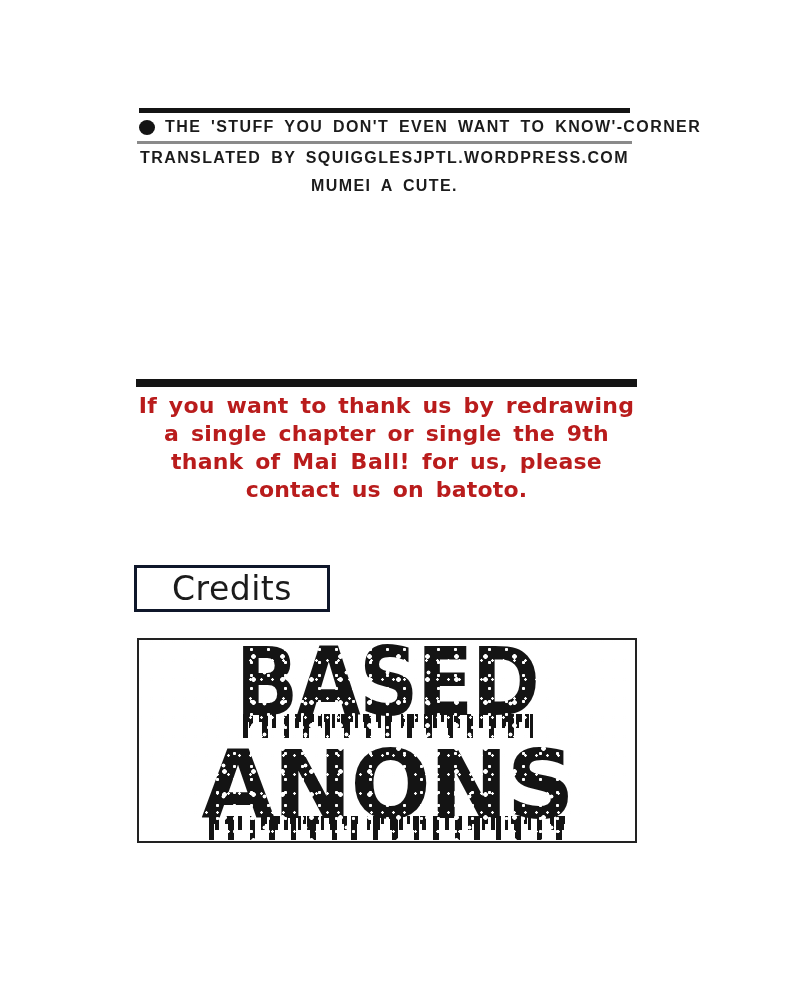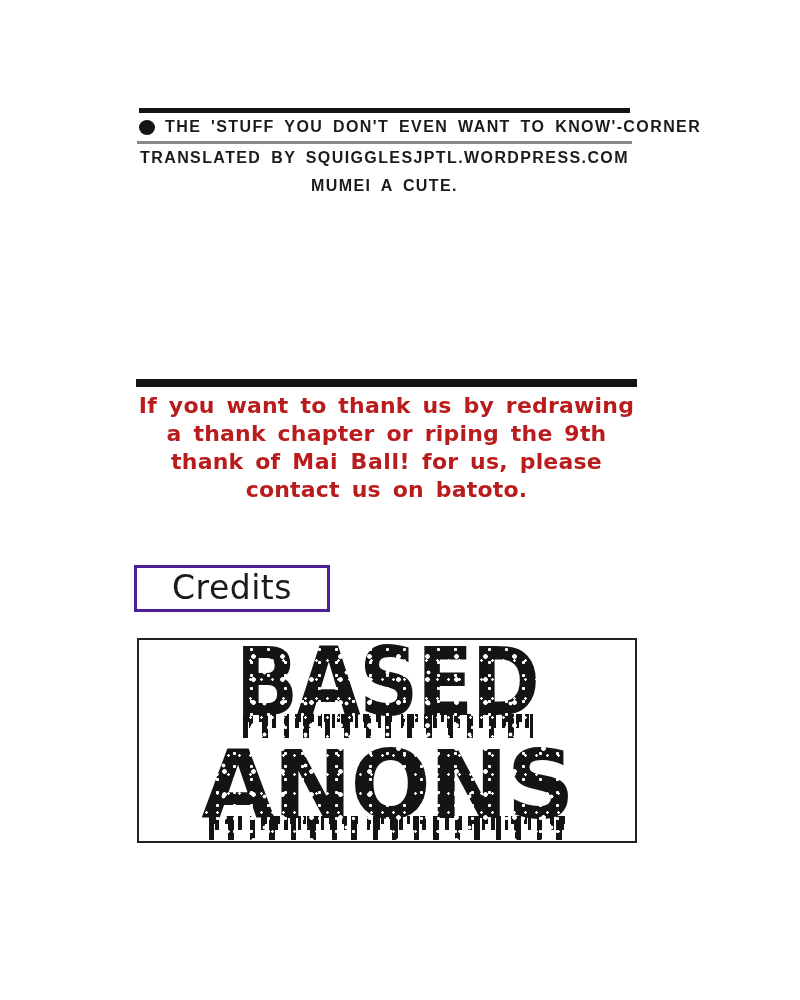--- a/index.html
+++ b/index.html
@@ -92,24 +92,24 @@
   #thanks-block .tline { white-space: nowrap; }
   .title-em {
     letter-spacing: 0.6px;
   }
 
   
   #credits-box {
     position: absolute;
     left: 134px; top: 565px;
     width: 190px; height: 41px;
-    border: 3px solid #4c1d95;
+    border: 3px solid #0f172a;
     background: #ffffff;
     display: flex;
-    align-items: flex-start;
+    align-items: center;
     justify-content: center;
   }
   #credits-label {
     font-family: "DejaVu Sans", sans-serif;
     font-size: 33px;
     color: #1b1b1b;
     letter-spacing: 0.5px;
   }
 
   
@@ -181,21 +181,21 @@
   <div id="rule-gray"></div>
 
   <div id="note-line" class="comic-caps">MUMEI A CUTE.</div>
 
   <div id="translated-line" class="comic-caps">TRANSLATED BY SQUIGGLESJPTL.WORDPRESS.COM</div>
 
   <div id="bar-mid" class="bar-thick"></div>
 
   <div id="thanks-block">
     <div class="tline">If you want to thank us by redrawing</div>
-    <div class="tline">a thank chapter or riping the 9th</div>
+    <div class="tline">a single chapter or single the 9th</div>
     <div class="tline"><span>thank of</span> <span class="title-em">Mai Ball!</span> <span>for us, please</span></div>
     <div class="tline">contact us on batoto.</div>
   </div>
 
   <div id="credits-box">
     <span id="credits-label">Credits</span>
   </div>
 
   <div id="based-box">
     <div id="based-line-1" class="based-line">BASED</div>

